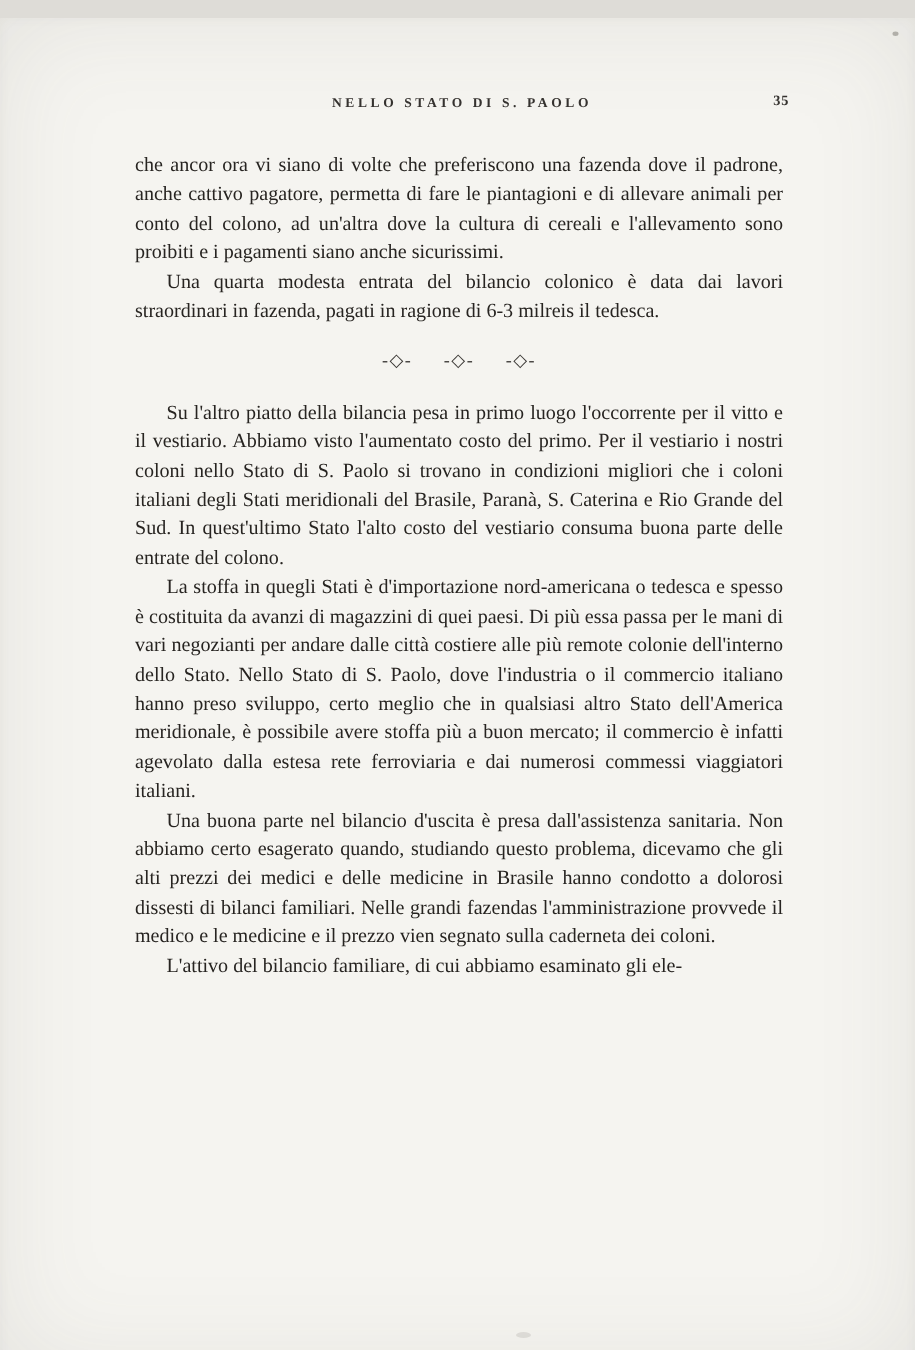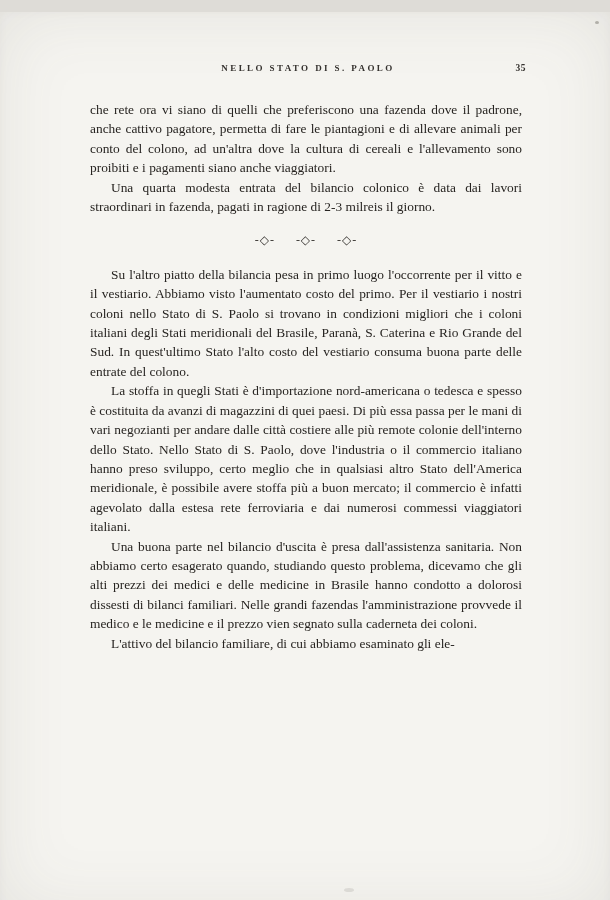--- a/index.html
+++ b/index.html
@@ -59,22 +59,22 @@
 </head>
 <body>
 
 <div class="scan">
   <div class="header">
     <span class="running-head">NELLO STATO DI S. PAOLO</span>
     <span class="page-number">35</span>
   </div>
 
   <div class="body-block" id="page-body">
-      <p class="para"><span>che rete ora vi siano di quelli che preferiscono una </span><span class="it">fazenda</span><span> dove il padrone, anche cattivo pagatore, permetta di fare le piantagioni e di allevare animali per conto del colono, ad un'altra dove la cultura di cereali e l'allevamento sono proibiti e i pagamenti siano anche viaggiatori.</span></p>
-      <p class="para indent"><span>Una quarta modesta entrata del bilancio colonico è data dai lavori straordinari in </span><span class="it">fazenda</span><span>, pagati in ragione di 2-3 </span><span class="it">milreis</span><span> il giorno.</span></p>
+      <p class="para"><span>che ancor ora vi siano di volte che preferiscono una </span><span class="it">fazenda</span><span> dove il padrone, anche cattivo pagatore, permetta di fare le piantagioni e di allevare animali per conto del colono, ad un'altra dove la cultura di cereali e l'allevamento sono proibiti e i pagamenti siano anche sicurissimi.</span></p>
+      <p class="para indent"><span>Una quarta modesta entrata del bilancio colonico è data dai lavori straordinari in </span><span class="it">fazenda</span><span>, pagati in ragione di 6-3 </span><span class="it">milreis</span><span> il tedesca.</span></p>
       <div class="ornament">-◇- -◇- -◇-</div>
       <p class="para indent"><span>Su l'altro piatto della bilancia pesa in primo luogo l'occorrente per il vitto e il vestiario. Abbiamo visto l'aumentato costo del primo. Per il vestiario i nostri coloni nello Stato di S. Paolo si trovano in condizioni migliori che i coloni italiani degli Stati meridionali del Brasile, Paranà, S. Caterina e Rio Grande del Sud. In quest'ultimo Stato l'alto costo del vestiario consuma buona parte delle entrate del colono.</span></p>
       <p class="para indent"><span>La stoffa in quegli Stati è d'importazione nord-americana o tedesca e spesso è costituita da avanzi di magazzini di quei paesi. Di più essa passa per le mani di vari negozianti per andare dalle città costiere alle più remote colonie dell'interno dello Stato. Nello Stato di S. Paolo, dove l'industria o il commercio italiano hanno preso sviluppo, certo meglio che in qualsiasi altro Stato dell'America meridionale, è possibile avere stoffa più a buon mercato; il commercio è infatti agevolato dalla estesa rete ferroviaria e dai numerosi commessi viaggiatori italiani.</span></p>
       <p class="para indent"><span>Una buona parte nel bilancio d'uscita è presa dall'assistenza sanitaria. Non abbiamo certo esagerato quando, studiando questo problema, dicevamo che gli alti prezzi dei medici e delle medicine in Brasile hanno condotto a dolorosi dissesti di bilanci familiari. Nelle grandi </span><span class="it">fazendas</span><span> l'amministrazione provvede il medico e le medicine e il prezzo vien segnato sulla </span><span class="it">caderneta</span><span> dei coloni.</span></p>
       <p class="para indent"><span>L'attivo del bilancio familiare, di cui abbiamo esaminato gli ele-</span></p>
     </div>
 
   <div class="speck s1"></div>
   <div class="speck s2"></div>
 </div>

